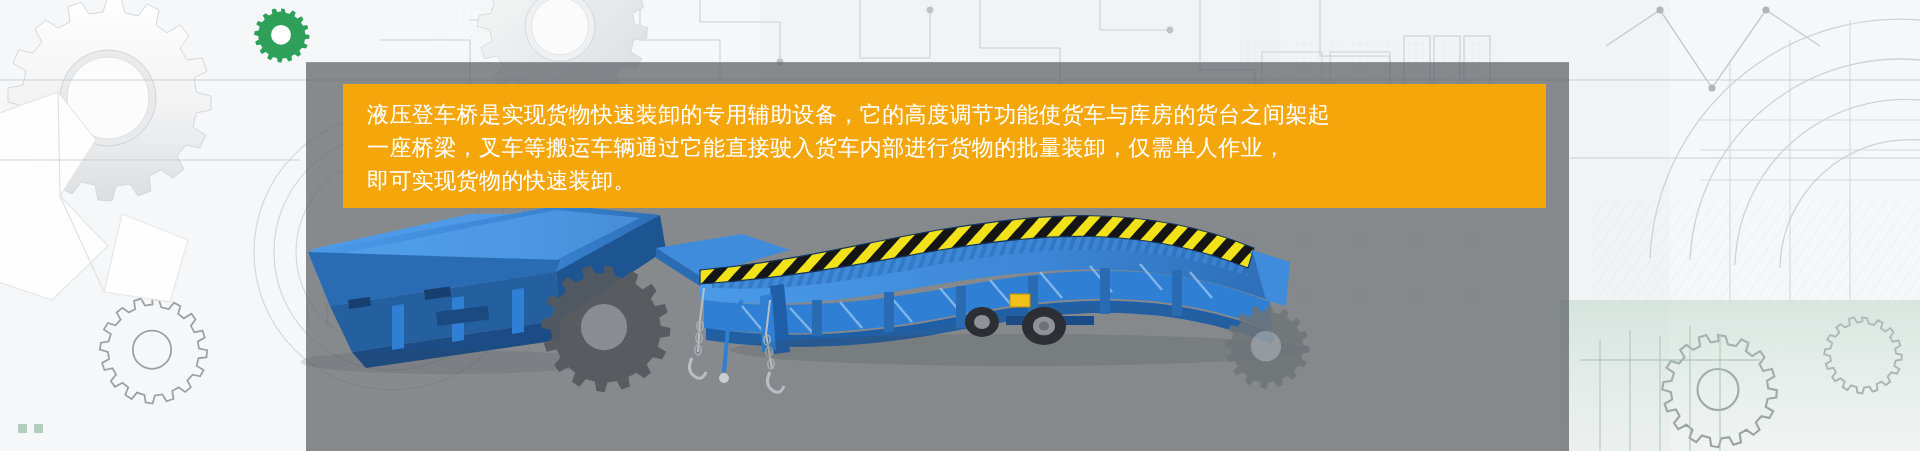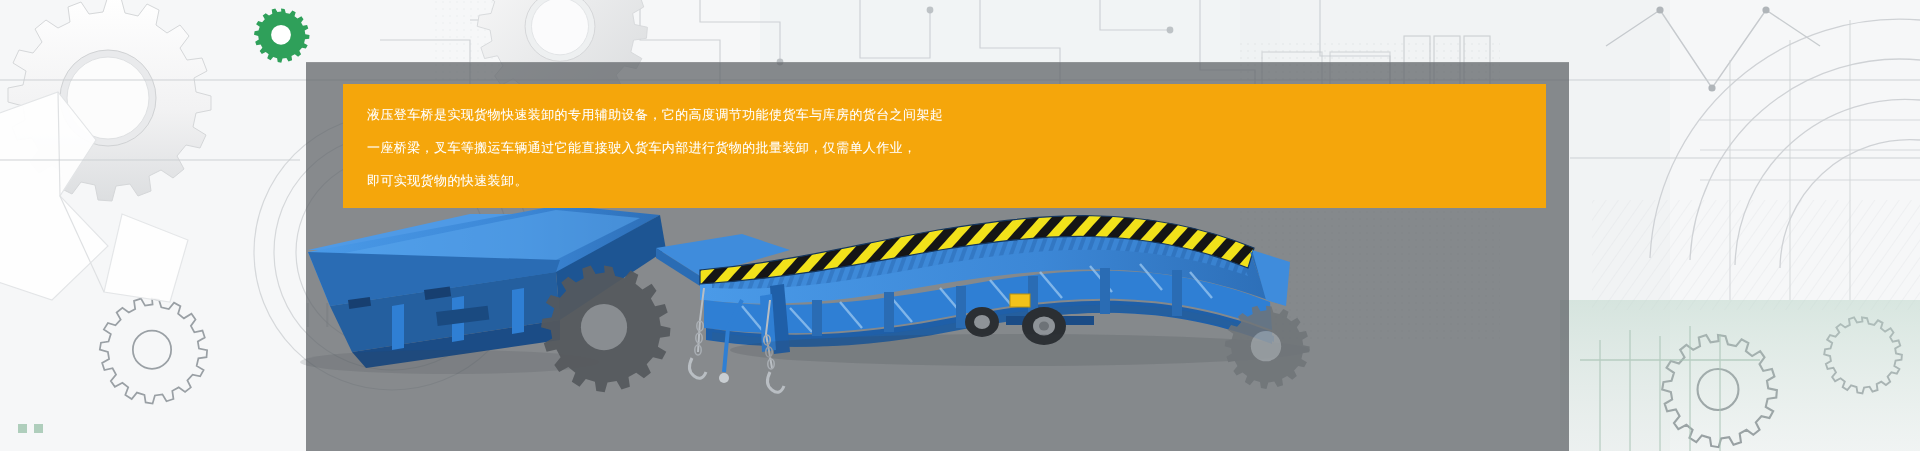--- a/index.html
+++ b/index.html
@@ -52,21 +52,21 @@
     left: 343px;
     top: 84px;
     width: 1203px;
     height: 124px;
     background: #f5a60b;
     box-sizing: border-box;
     padding: 14px 24px 10px 24px;
   }
   .callout-text {
     color: #ffffff;
-    font-size: 13px;
+    font-size: 22px;
     line-height: 33px;
     letter-spacing: 0.4px;
     font-weight: 500;
     white-space: pre-line;
     text-shadow: 0 0 1px rgba(255,255,255,0.25);
   }
 
   
   .machines {
     position: absolute;

